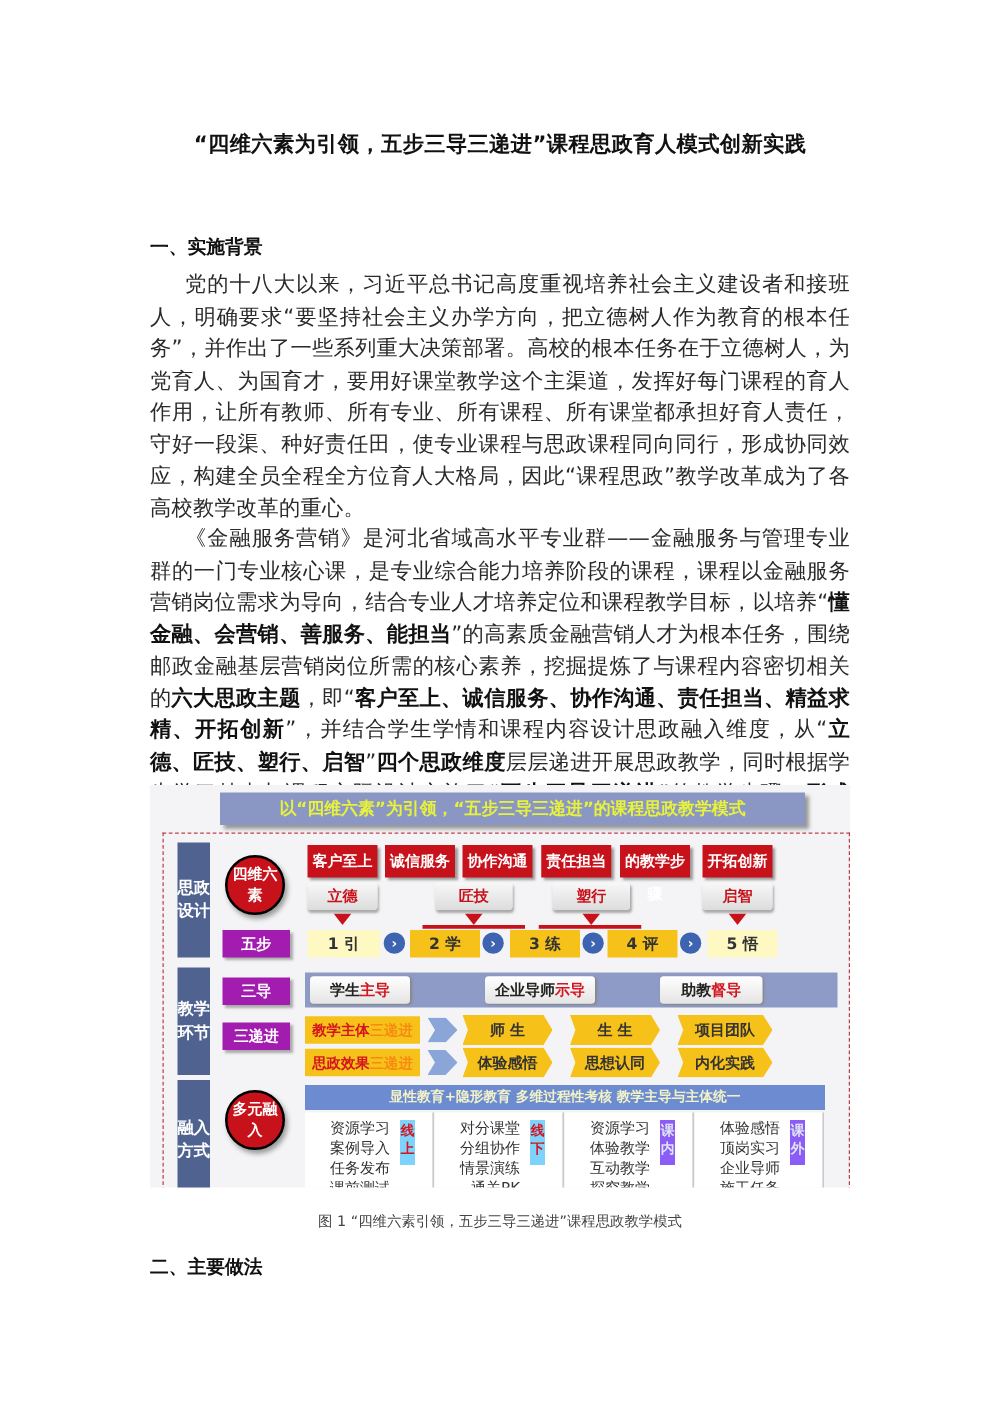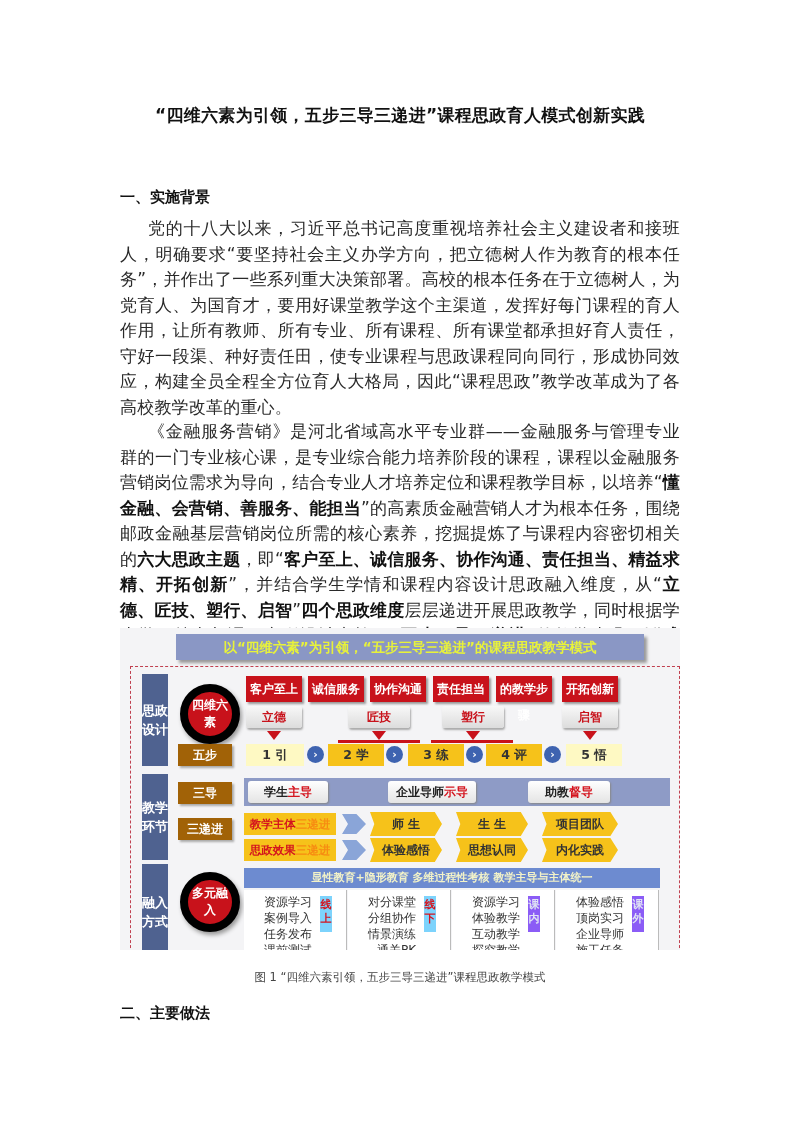--- a/index.html
+++ b/index.html
@@ -15,29 +15,29 @@
 
   
   .fig { position: absolute; left: 120px; top: 628px; width: 560px; height: 322px; overflow: hidden; background: #f4f4f6; }
   .fig-title { position: absolute; left: 56px; top: 6px; width: 468px; height: 26px; background: #8a97c5;
                color: #e8f23a; font-weight: bold; font-size: 13.5px; text-align: center; line-height: 26px;
                box-shadow: 3px 3px 3px #999; }
   .dash { position: absolute; left: 10px; top: 38px; width: 548px; height: 300px; border: 1px dashed #c04050; }
   .vlab { position: absolute; left: 22px; width: 26px; background: #4f6290; color: #fff; font-size: 13px;
           font-weight: bold; text-align: center; line-height: 19px; display:flex; flex-direction:column; justify-content:center; }
   .circle { position: absolute; left: 60px; width: 44px; height: 44px; border-radius: 50%; background: #c8121b;
-            border: 8px solid #000000; color: #fff; font-size: 12px; font-weight: bold; text-align: center;
+            border: 2px solid #000000; color: #fff; font-size: 12px; font-weight: bold; text-align: center;
             line-height: 17px; display:flex; flex-direction:column; justify-content:center; box-shadow: 2px 3px 4px #999; }
   .redbox { position: absolute; top: 48px; height: 26px; background: #c8121b; color: #fff; font-size: 12px;
             font-weight: bold; text-align: center; line-height: 26px; box-shadow: 2px 2px 2px #999; }
   .graybox { position: absolute; top: 78px; height: 22px; background: linear-gradient(#f8f8f8,#dcdcdc); color: #c8121b;
              font-size: 12px; font-weight: bold; text-align: center; line-height: 22px; border-radius: 3px; box-shadow: 1px 2px 2px #aaa; }
   .tri { position: absolute; width: 0; height: 0; border-left: 7px solid transparent; border-right: 7px solid transparent; border-top: 9px solid #c8121b; }
   .redbar { position: absolute; height: 3px; background: #c8121b; }
-  .orange { position: absolute; left: 58px; width: 54px; height: 22px; background: #a16207; color: #fff; font-size: 12px;
+  .orange { position: absolute; left: 58px; width: 54px; height: 22px; background: #a21caf; color: #fff; font-size: 12px;
             font-weight: bold; text-align: center; line-height: 22px; box-shadow: 2px 2px 2px #aaa; }
   .step { position: absolute; top: 116px; height: 22px; font-size: 12.5px; font-weight: bold; text-align: center; line-height: 22px; color: #333; }
   .step.blue { background: #fef9c3; }
   .step.yellow { background: #f6c21a; }
   .chev { position: absolute; top: 118px; width: 17px; height: 17px; border-radius: 50%; background: #3e63b0; color: #fff;
           font-size: 11px; line-height: 17px; text-align: center; font-weight: bold; }
   .band { position: absolute; left: 124px; top: 150px; width: 426px; height: 28px; background: #8e9bc6; }
   .wbox { position: absolute; top: 153px; height: 22px; background: linear-gradient(#ffffff,#e4e4e4); border-radius: 3px;
           font-size: 12px; font-weight: bold; text-align: center; line-height: 22px; color: #222; box-shadow: 1px 1px 2px #888; }
   .wbox span.r { color: #d4141e; }

